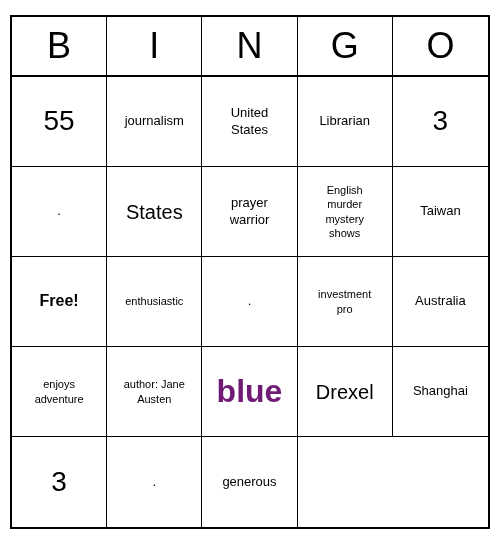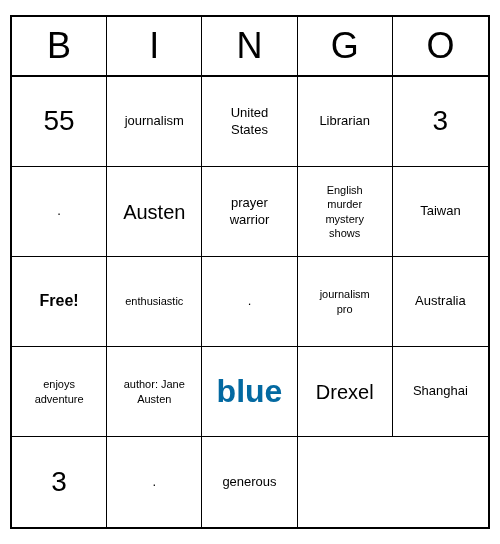--- a/index.html
+++ b/index.html
@@ -71,21 +71,21 @@
       font-size: 28px;
     }
 
     .cell-medium {
       font-size: 20px;
     }
 
     .cell-blue {
       font-size: 32px;
       font-weight: bold;
-      color: #0369a1;
+      color: #701a75;
     }
 
     .cell-free {
       font-size: 16px;
       font-weight: bold;
     }
 
     .cell-small {
       font-size: 11px;
     }
@@ -114,42 +114,42 @@
       <div class="bingo-cell">
         <span>Librarian</span>
       </div>
       <div class="bingo-cell">
         <span class="cell-large">3</span>
       </div>
       <div class="bingo-cell">
         <span>.</span>
       </div>
       <div class="bingo-cell">
-        <span class="cell-medium">Austen</span>
+        <span class="cell-medium">States</span>
       </div>
       <div class="bingo-cell">
         <span>prayer warrior</span>
       </div>
       <div class="bingo-cell">
         <span class="cell-small">English murder mystery shows</span>
       </div>
       <div class="bingo-cell">
         <span>Taiwan</span>
       </div>
       <div class="bingo-cell">
         <span class="cell-free">Free!</span>
       </div>
       <div class="bingo-cell">
         <span class="cell-small">enthusiastic</span>
       </div>
       <div class="bingo-cell">
         <span>.</span>
       </div>
       <div class="bingo-cell">
-        <span class="cell-small">journalism pro</span>
+        <span class="cell-small">investment pro</span>
       </div>
       <div class="bingo-cell">
         <span>Australia</span>
       </div>
       <div class="bingo-cell">
         <span class="cell-small">enjoys adventure</span>
       </div>
       <div class="bingo-cell">
         <span class="cell-small">author: Jane Austen</span>
       </div>

